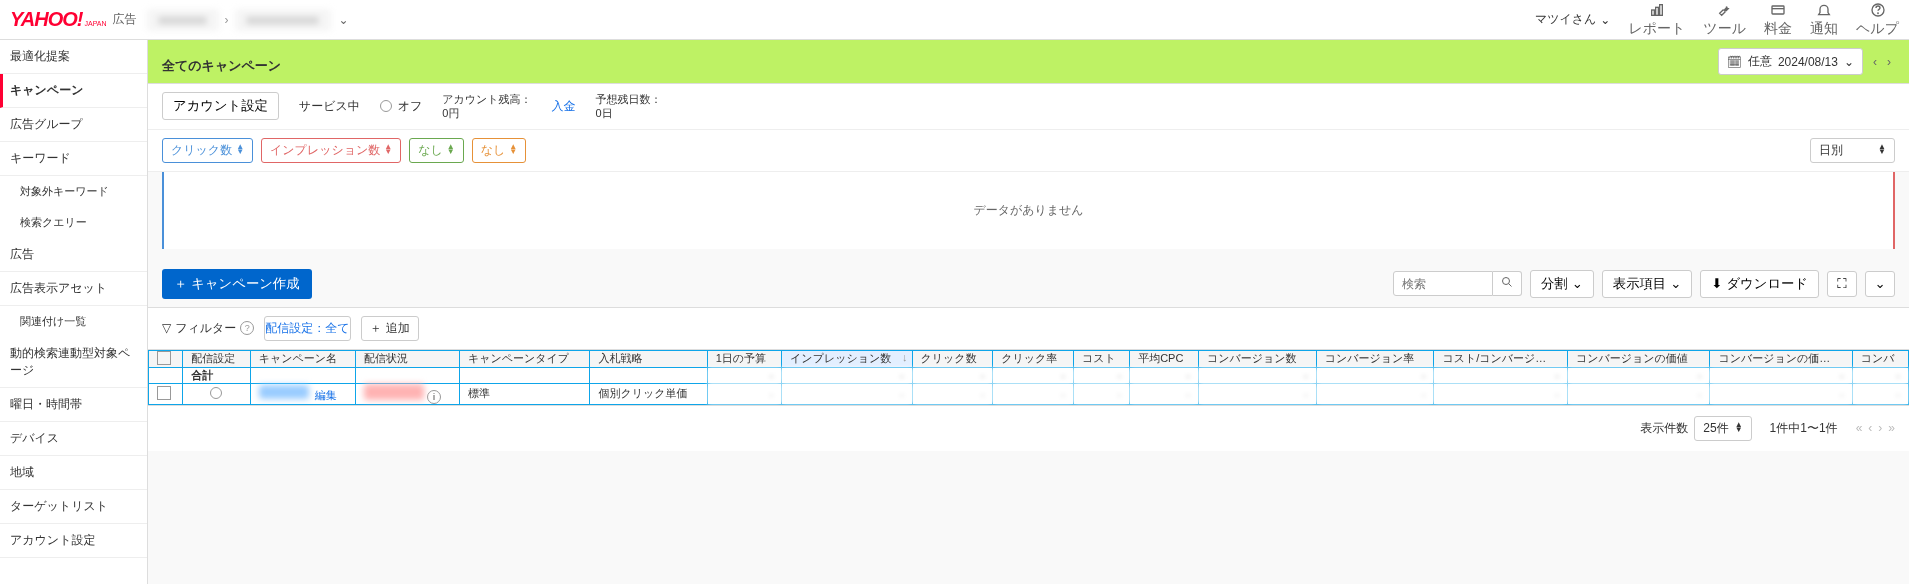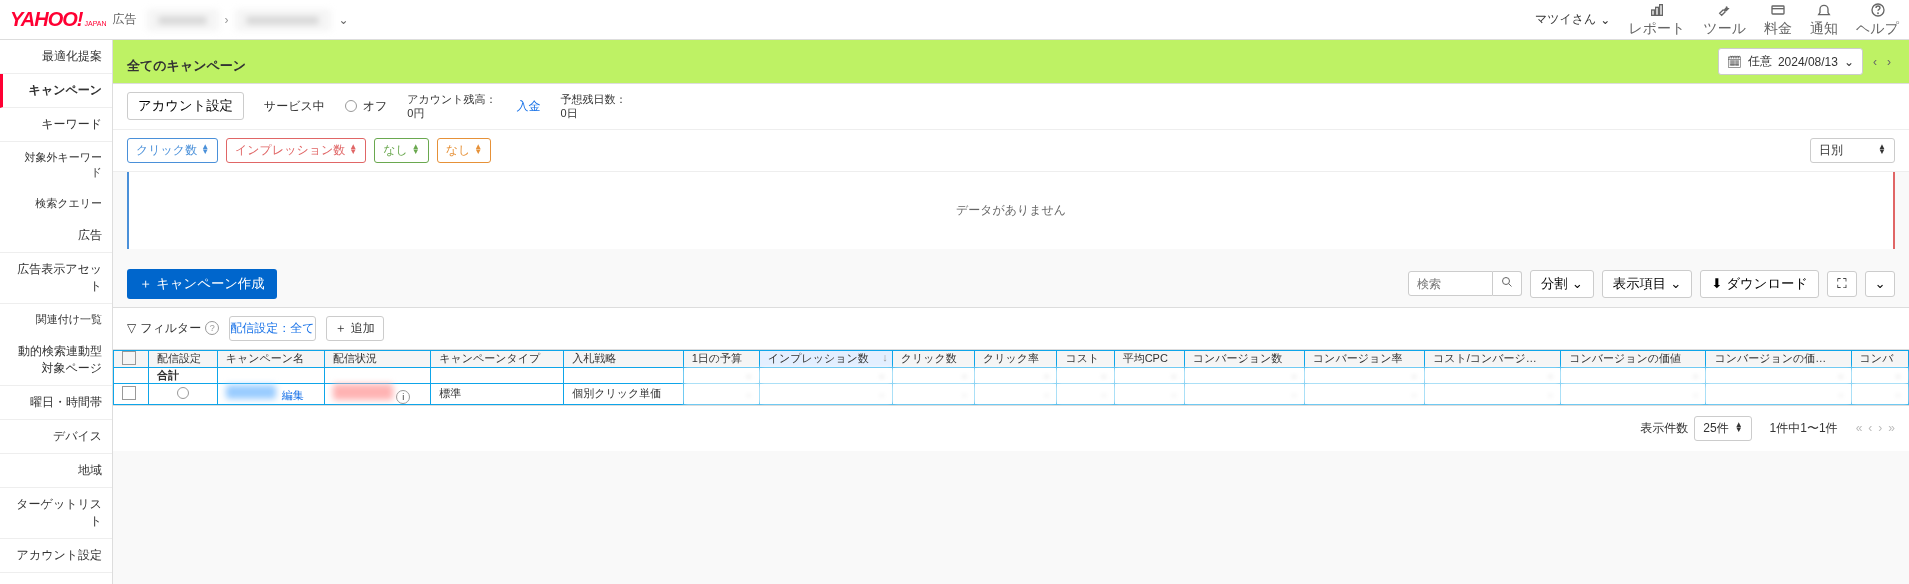--- a/index.html
+++ b/index.html
@@ -16,21 +16,21 @@
 .bc-sep { margin: 0 6px; color: #999; }
 .bc-chevron { margin-left: 8px; color: #666; }
 .header-right { margin-left: auto; display: flex; align-items: center; gap: 18px; }
 .user { display: flex; align-items: center; gap: 4px; }
 .hr-item { display: flex; flex-direction: column; align-items: center; gap: 2px; color: #666; cursor: pointer; }
 .hr-item svg { width: 16px; height: 16px; }
 .hr-label { font-size: 14px; }
 
 
 .layout { display: flex; }
-.sidebar { width: 113px; border-right: 1px solid #ddd; min-height: 544px; text-align: right; }
+.sidebar { width: 148px; border-right: 1px solid #ddd; min-height: 544px; }
 .sb-item { padding: 8px 10px; border-bottom: 1px solid #eee; cursor: pointer; }
 .sb-item.active { border-left: 3px solid #ff0033; font-weight: bold; padding-left: 7px; }
 .sb-sub { padding: 8px 10px 8px 20px; cursor: pointer; font-size: 11px; }
 
 .main { flex: 1; background: #f9f9f9; display: flex; flex-direction: column; }
 
 
 .titlebar { display: flex; align-items: flex-end; padding: 8px 14px; background: #bef264; border-bottom: 1px solid #ddd; }
 .titlebar-title { font-size: 13px; font-weight: bold; }
 .date-picker { margin-left: auto; display: flex; align-items: center; gap: 6px; }
@@ -59,21 +59,21 @@
 .metric-right .metric-sel { border-color: #ccc; color: #333; gap: 35px; }
 
 
 .chart-area { margin: 0 14px 12px; padding: 30px; background: #fff; border-left: 2px solid #4a90d9; border-right: 2px solid #e06666; text-align: center; color: #666; }
 
 
 .toolbar { display: flex; align-items: center; gap: 8px; padding: 8px 14px; background: #f9f9f9; }
 .btn-primary { background: #0066cc; color: #fff; border: none; padding: 6px 12px; border-radius: 3px; cursor: pointer; display: flex; align-items: center; gap: 4px; }
 .tb-right { margin-left: auto; display: flex; align-items: center; gap: 8px; }
 .search-box { display: flex; }
-.search-input { border: 1px solid #ccc; padding: 4px 8px; width: 85px; border-radius: 3px 0 0 3px; font-size: 12px; }
+.search-input { border: 1px solid #ccc; padding: 4px 8px; width: 100px; border-radius: 3px 0 0 3px; font-size: 12px; }
 .search-btn { border: 1px solid #ccc; border-left: none; background: #fff; padding: 4px 8px; border-radius: 0 3px 3px 0; cursor: pointer; }
 .btn-dd { display: flex; align-items: center; gap: 4px; }
 .icon-btn { border: 1px solid #ccc; background: #fff; padding: 4px 8px; border-radius: 3px; cursor: pointer; width: 30px; height: 26px; display: flex; align-items: center; justify-content: center; }
 
 
 .filter-bar { display: flex; align-items: center; gap: 10px; padding: 8px 14px; background: #fff; border-top: 1px solid #ddd; border-bottom: 1px solid #ddd; }
 .filter-label { display: flex; align-items: center; gap: 4px; color: #333; }
 .help-circle { width: 14px; height: 14px; border: 1px solid #999; border-radius: 50%; display: inline-flex; align-items: center; justify-content: center; font-size: 9px; color: #999; }
 .chip { border: 1px solid #ccc; padding: 3px 0; border-radius: 3px; color: #1a73e8; font-size: 12px; }
 .chip-add { border: 1px solid #ccc; padding: 3px 8px; border-radius: 3px; display: flex; align-items: center; gap: 4px; cursor: pointer; }
@@ -158,20 +158,21 @@
       <span class="hr-label">ヘルプ</span>
     </div>
   </div>
 </div>
 
 <div class="layout">
 
   <div class="sidebar">
     <div class="sb-item">最適化提案</div>
     <div class="sb-item active">キャンペーン</div>
+    <div class="sb-item">広告グループ</div>
     <div class="sb-item">キーワード</div>
     <div class="sb-sub">対象外キーワード</div>
     <div class="sb-sub">検索クエリー</div>
     <div class="sb-item">広告</div>
     <div class="sb-item">広告表示アセット</div>
     <div class="sb-sub">関連付け一覧</div>
     <div class="sb-item">動的検索連動型対象ページ</div>
     <div class="sb-item">曜日・時間帯</div>
     <div class="sb-item">デバイス</div>
     <div class="sb-item">地域</div>

